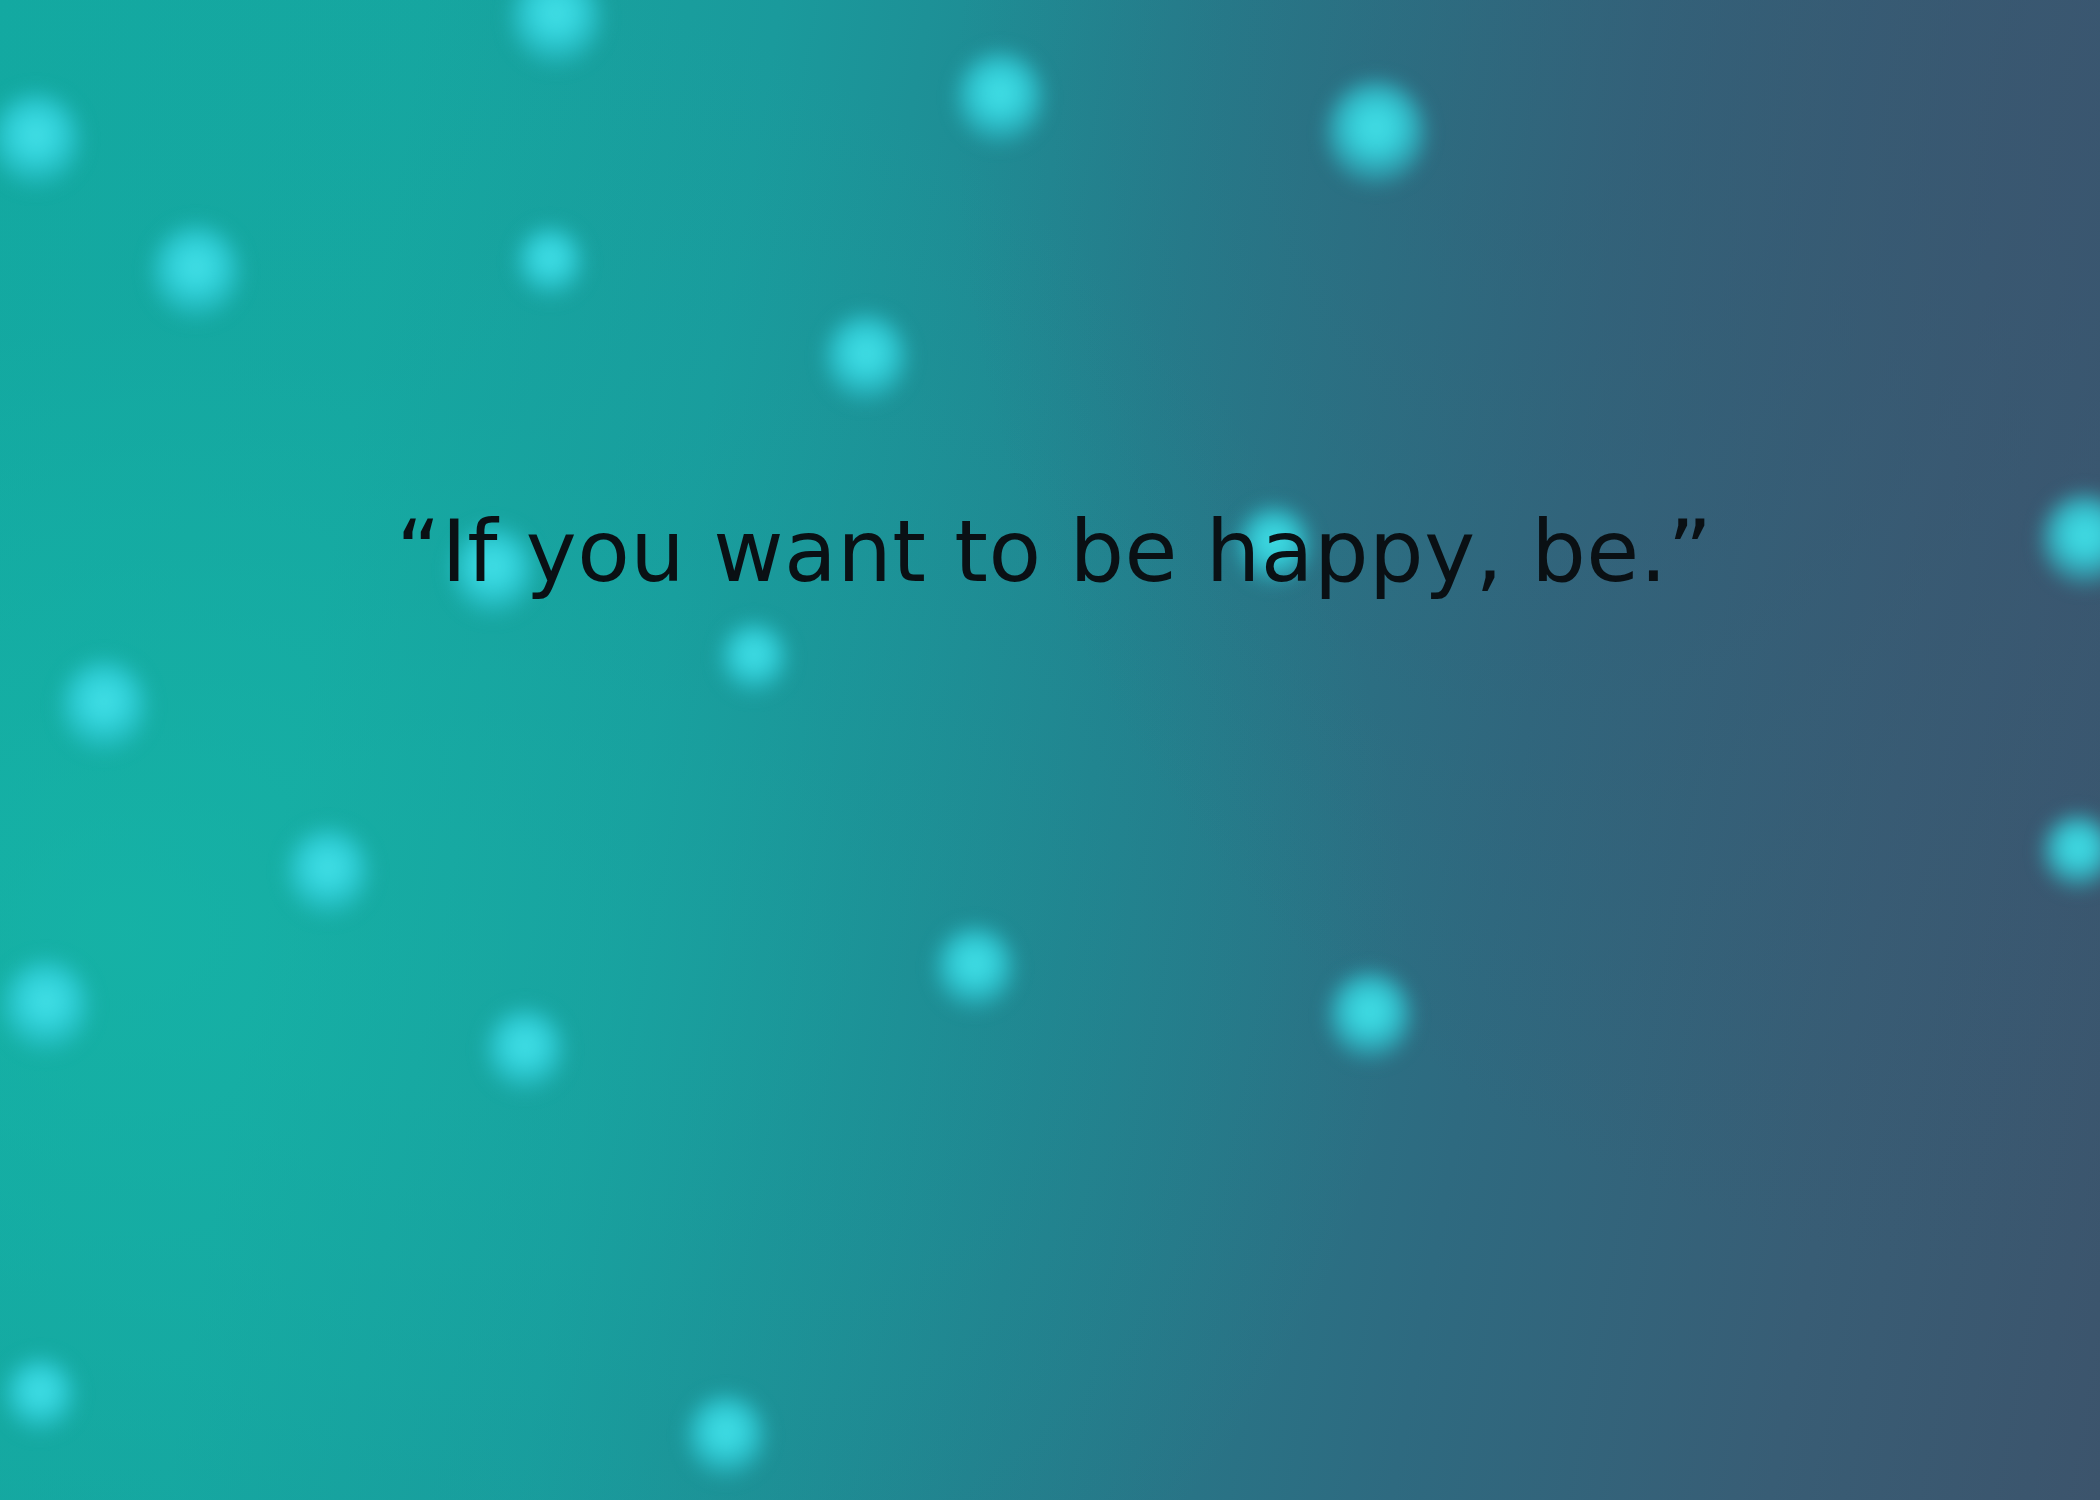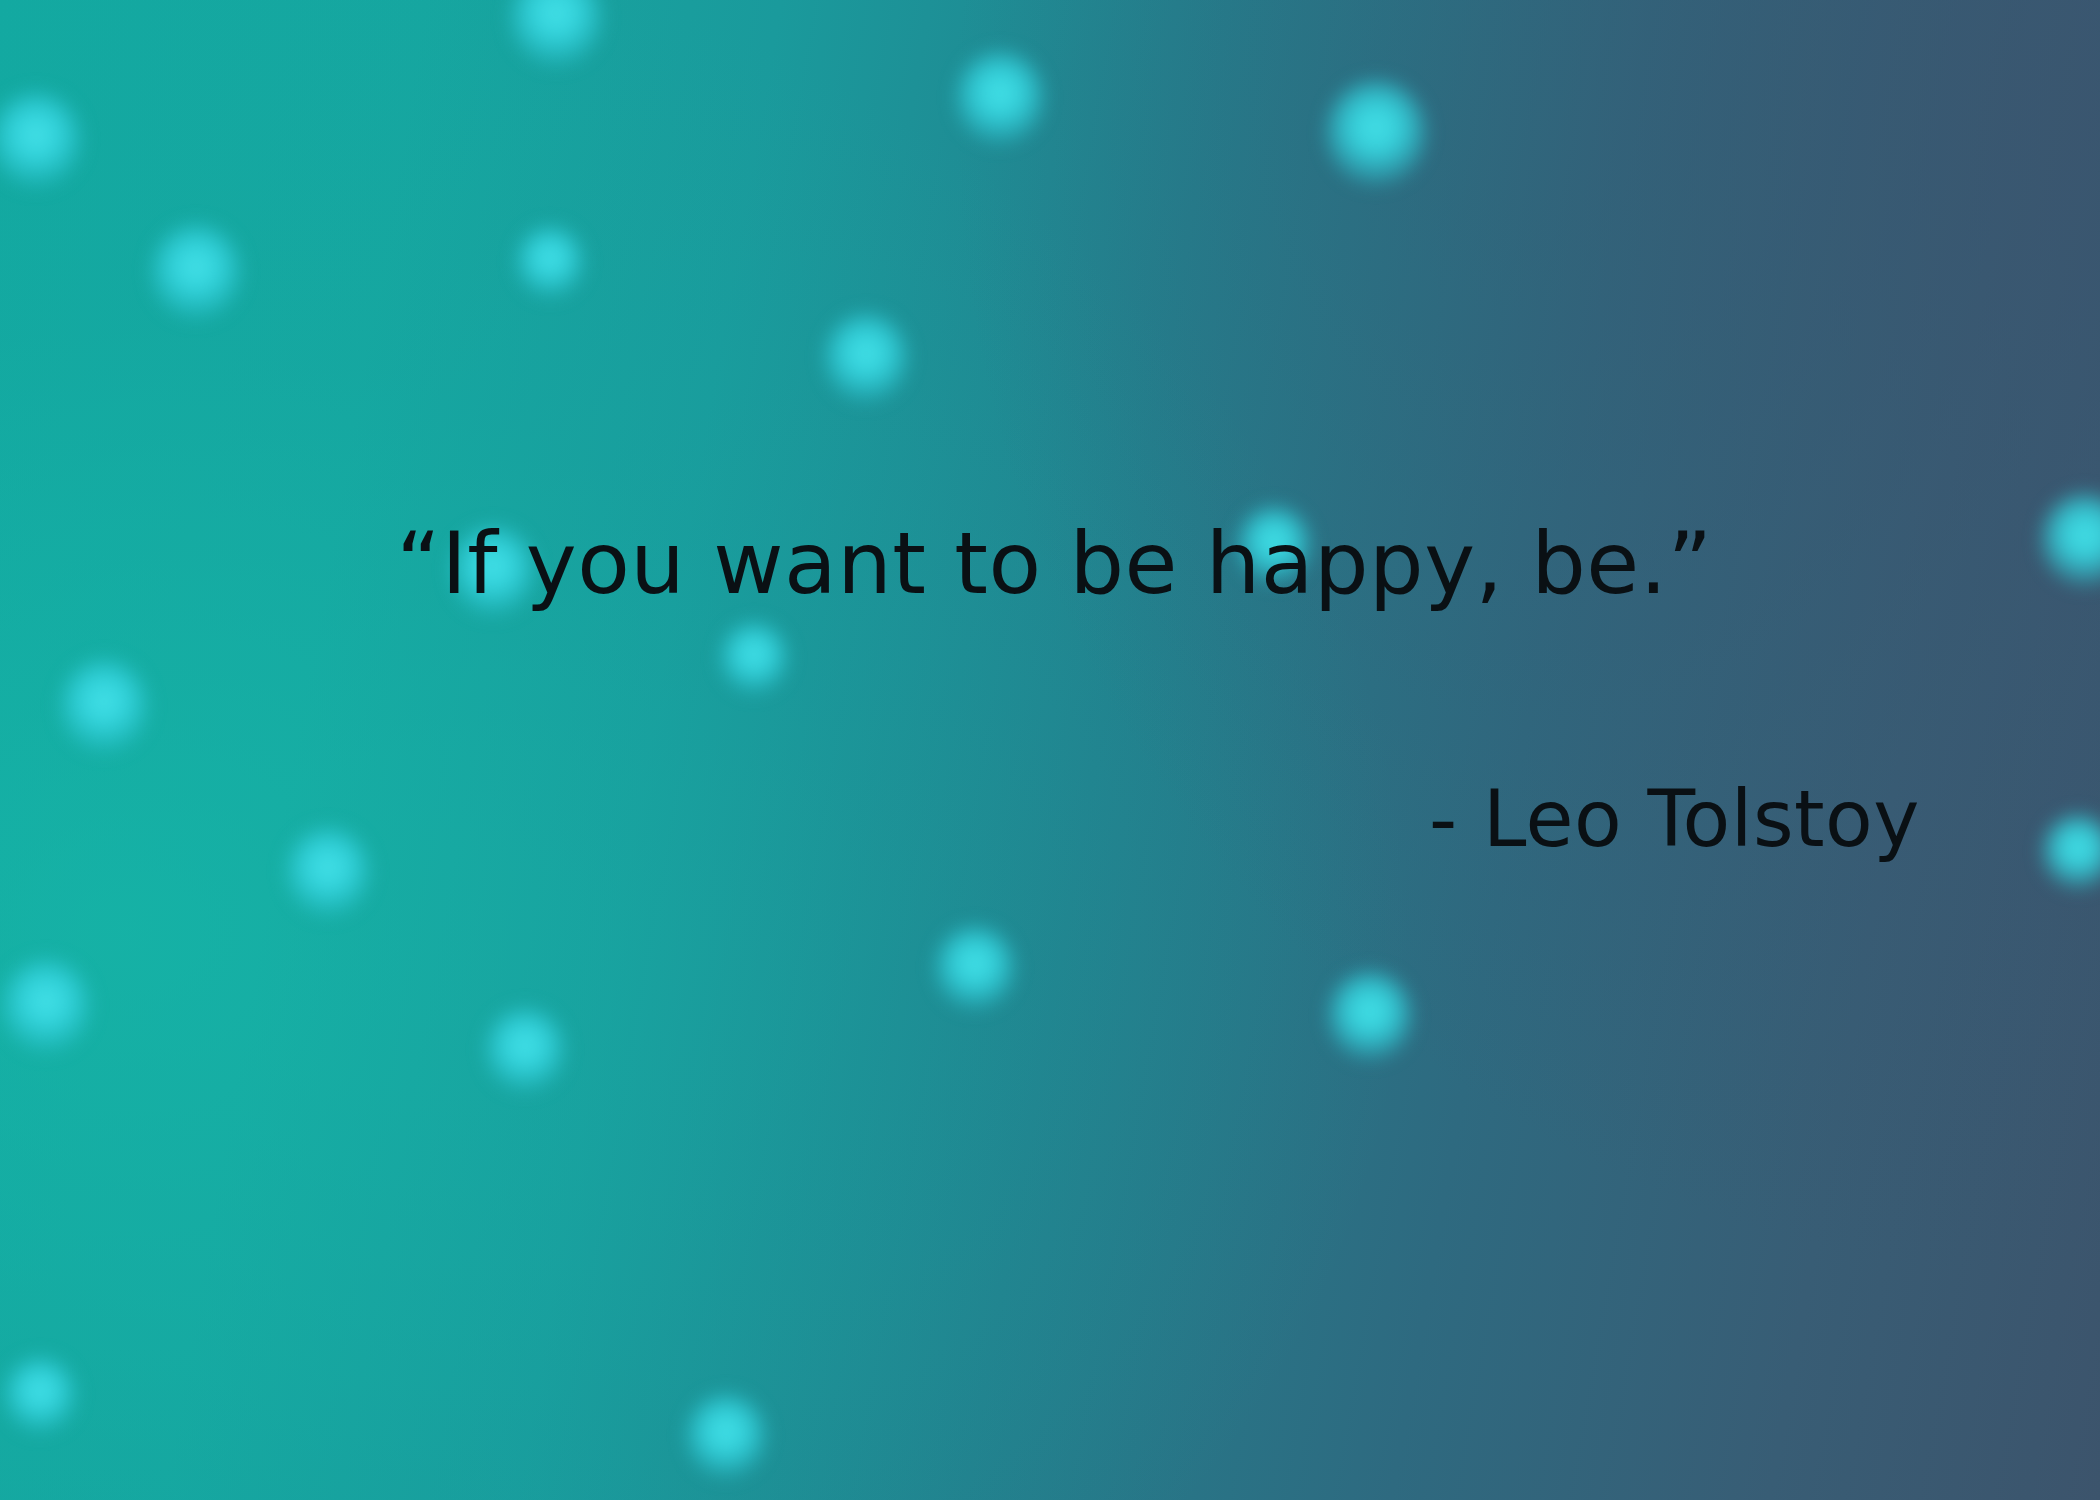--- a/index.html
+++ b/index.html
@@ -67,21 +67,21 @@
   }
   .quote-line {
     position: absolute;
     left: 0;
     right: 0;
     text-align: center;
     color: #0a1014;
     white-space: nowrap;
   }
   #quote-text {
-    top: 520px;
+    top: 508px;
     font-size: 86px;
     line-height: 1.0;
     font-family: "DejaVu Sans", "Liberation Sans", sans-serif;
     font-weight: 400;
     letter-spacing: 0.5px;
     padding-left: 9px;
   }
   #attribution-text {
     top: 780px;
     font-size: 78px;
@@ -120,16 +120,15 @@
       <div class="dot" style="width: 80px; height: 84.8px; left: 935px; top: 925.6px;"></div>
       <div class="dot" style="width: 84px; height: 89.04px; left: 1328px; top: 971.48px;"></div>
       <div class="dot" style="width: 88px; height: 93.28px; left: 2px; top: 959.36px;"></div>
       <div class="dot" style="width: 80px; height: 84.8px; left: 485px; top: 1007.6px;"></div>
       <div class="dot" style="width: 80px; height: 84.8px; left: 686px; top: 1393.6px;"></div>
       <div class="dot" style="width: 72px; height: 76.32px; left: 4px; top: 1356.84px;"></div>
     </div>
 
   <div class="text-layer">
     <div class="quote-line" id="quote-text">“If you want to be happy, be.”</div>
-    <div class="quote-line" id="attribution-text">- Leo Tolstoy</div>
   </div>
 
 </div>
 
 </body></html>

